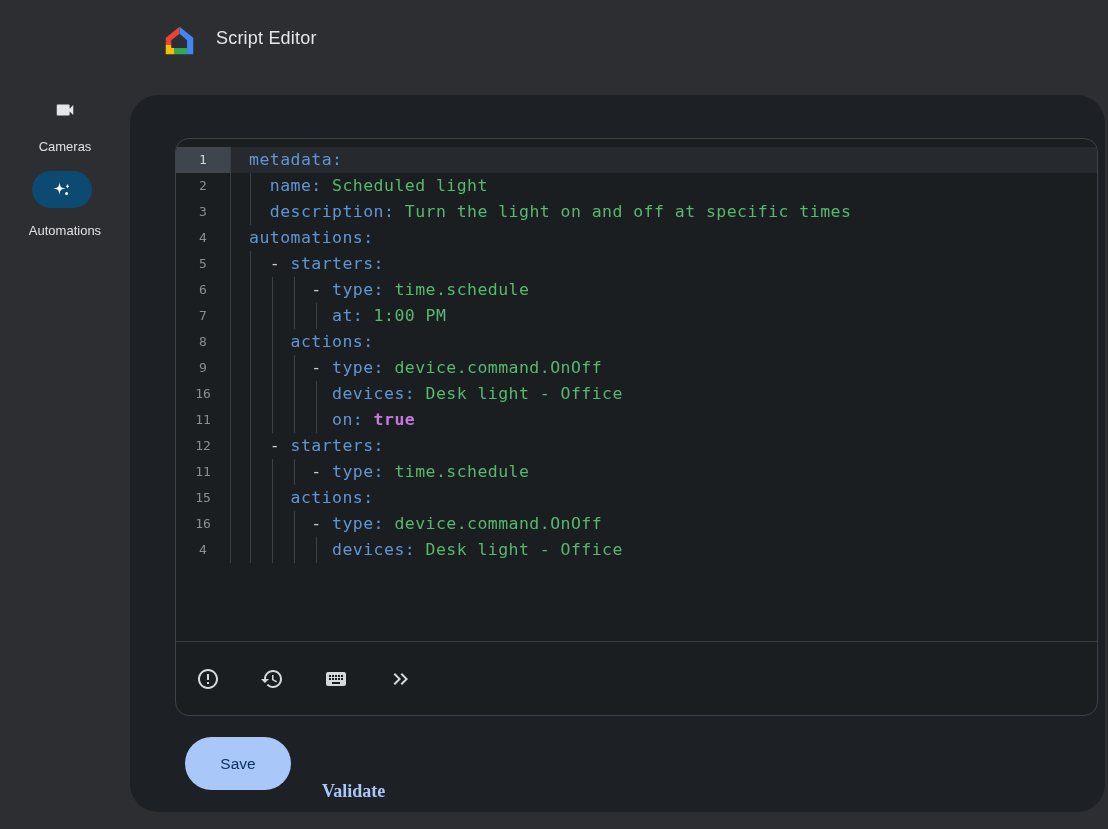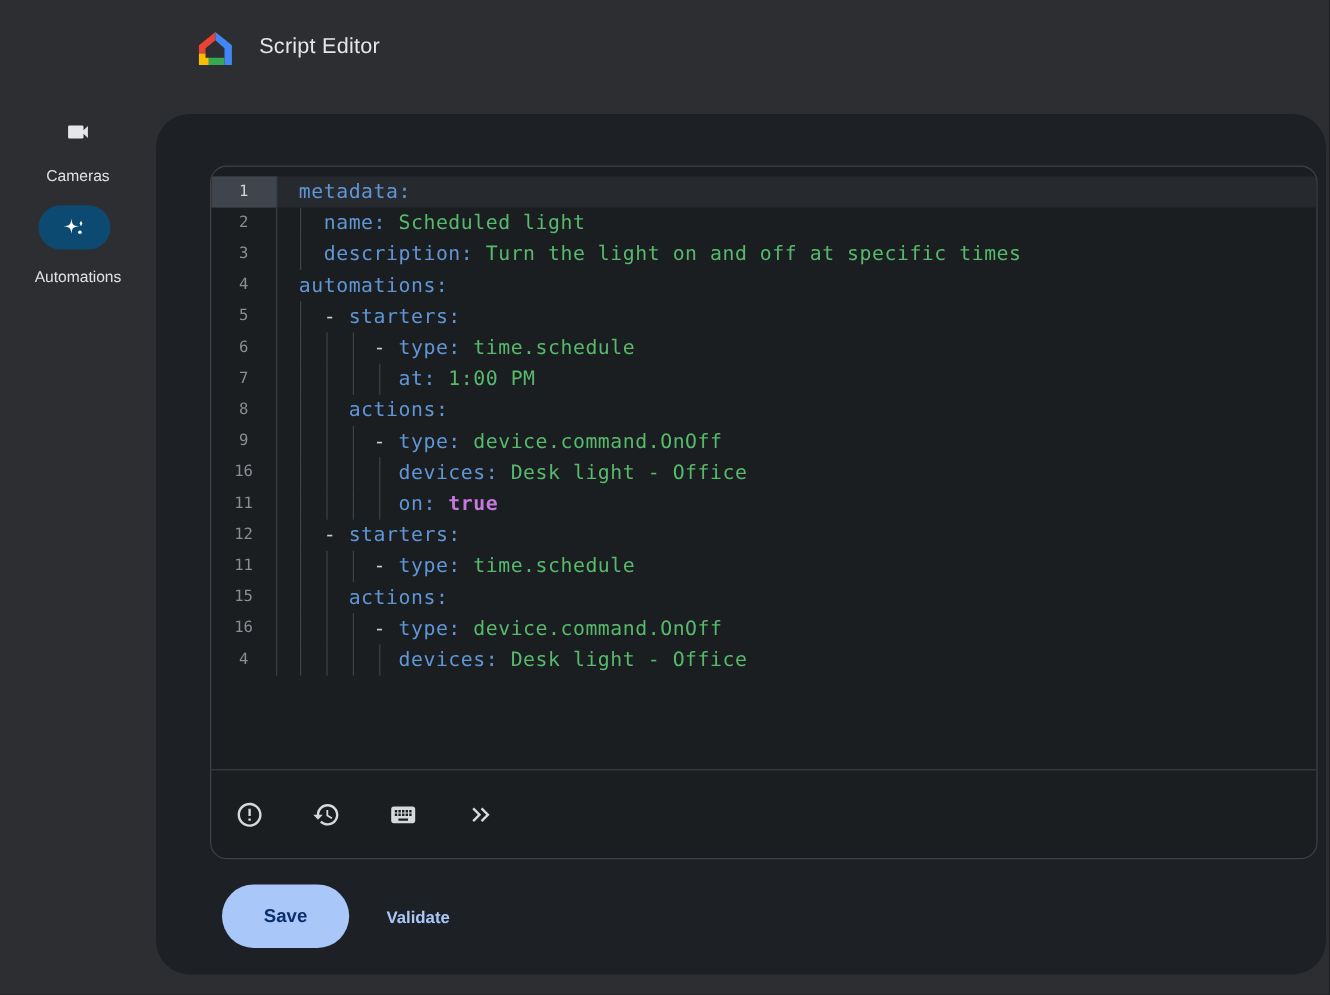--- a/index.html
+++ b/index.html
@@ -57,25 +57,25 @@
     border-top:1px solid var(--divider);
     display:flex; align-items:center; gap:38px; padding-left:19px;
   }
   .tb-btn { width:26px; height:26px; background:none; border:none; cursor:pointer;
     color:var(--icon); display:flex; align-items:center; justify-content:center; }
   .tb-btn svg { width:24px; height:24px; fill:currentColor; }
   
   .save-btn {
     position:absolute; left:55px; top:642px; width:106px; height:53px; border:none;
     border-radius:27px; background:var(--accent); color:var(--accent-text);
-    font-family:"Liberation Sans", sans-serif; font-size:15.5px; font-weight:700; cursor:pointer;
+    font-family:"Liberation Sans", sans-serif; font-size:15.5px; font-weight:400; cursor:pointer;
   }
   .validate-btn {
-    position:absolute; left:176px; top:642px; height:53px; padding:0 16px; border:none; background:none;
-    color:var(--accent); font-family:Liberation Sans, sans-serif; font-size:14px; font-weight:700; cursor:pointer;
+    position:absolute; left:176px; top:670px; height:53px; padding:0 16px; border:none; background:none;
+    color:var(--accent); font-family:Liberation Serif, serif; font-size:18px; font-weight:700; cursor:pointer;
   }
   
   .activate-box {
     position:absolute; left:948px; top:737px; width:155px; height:55px;
     border:4px solid var(--annotation-red);
     display:flex; align-items:center; justify-content:flex-end; gap:11px; padding-right:17px;
   }
   .activate-label { font-size:12.5px; color:var(--text-soft); }
   .toggle { position:relative; width:52px; height:26px; border-radius:13px;
     background:var(--toggle-track); cursor:pointer; }

